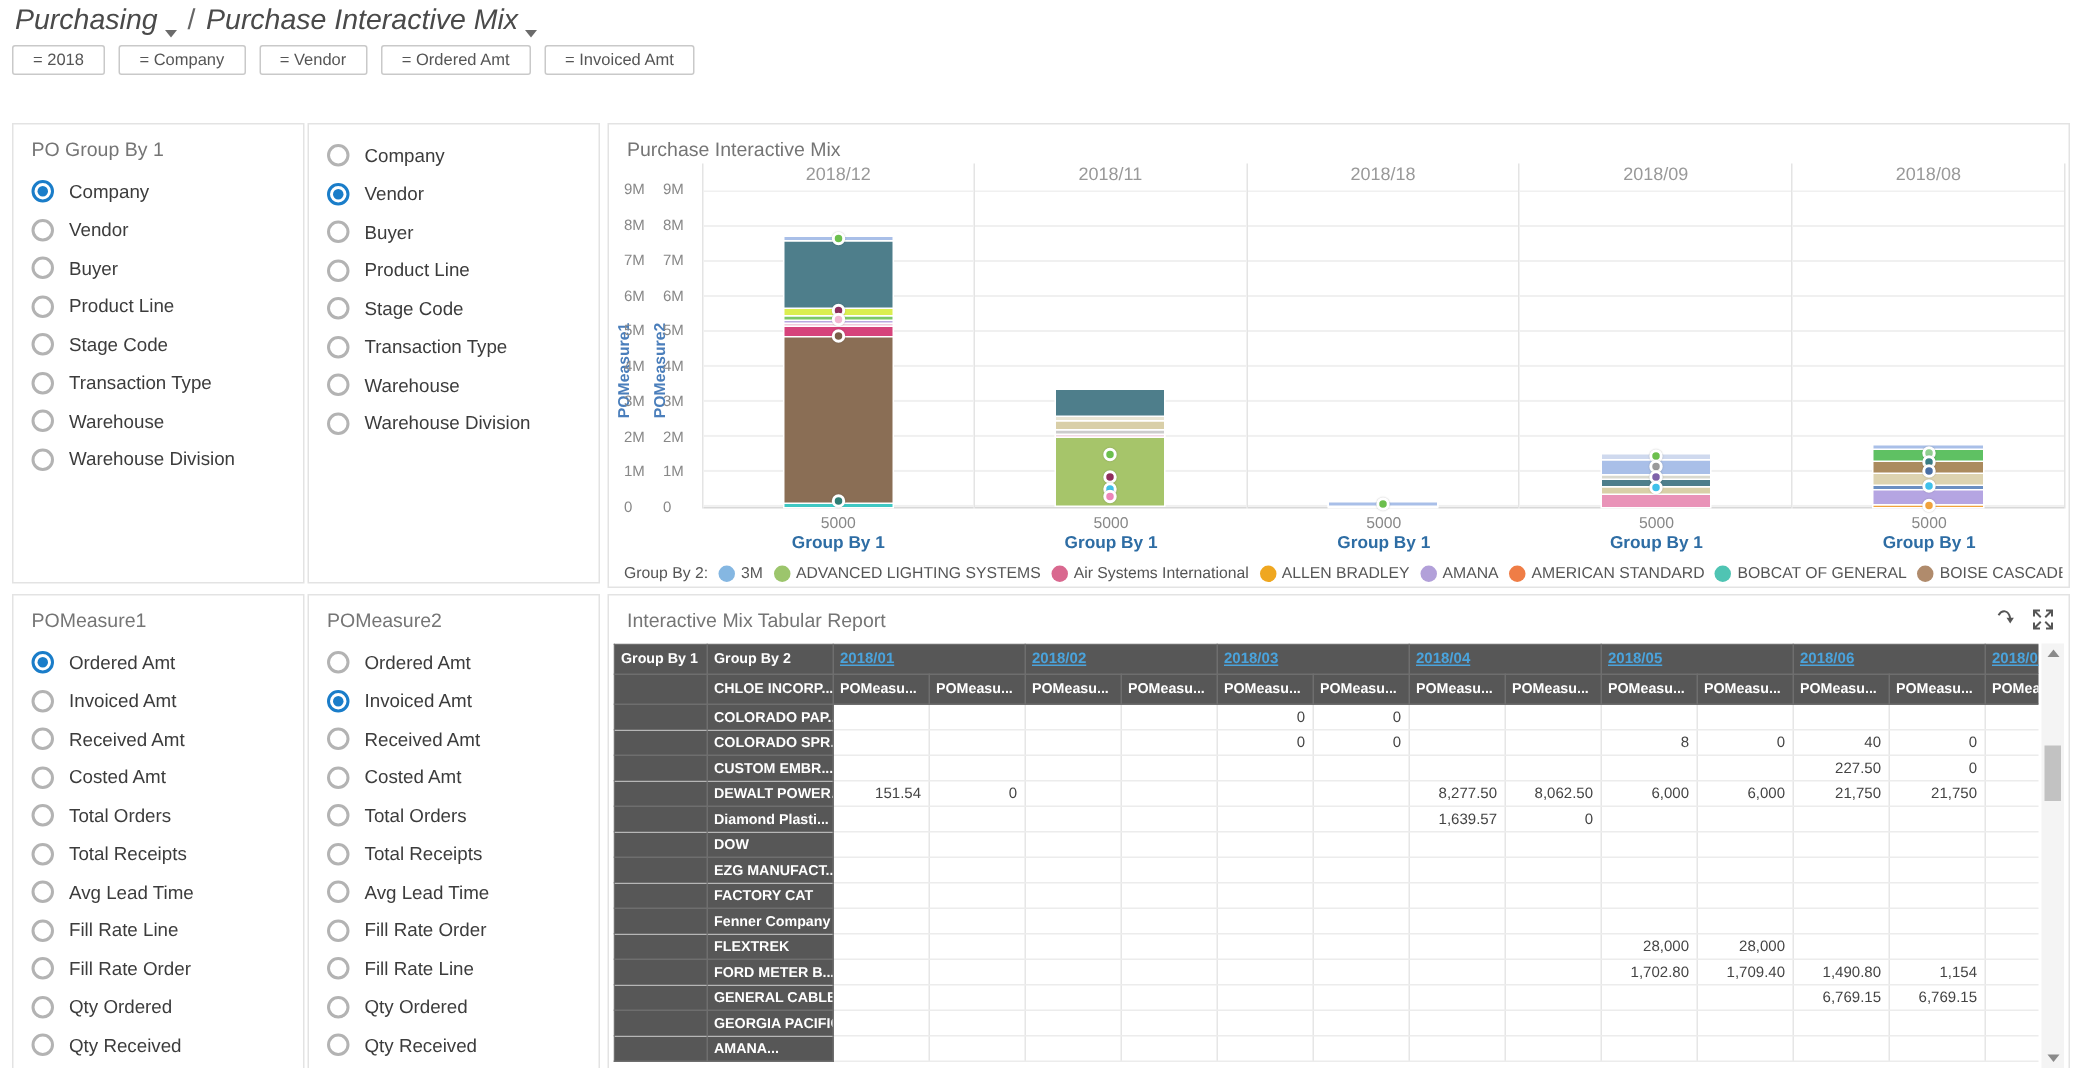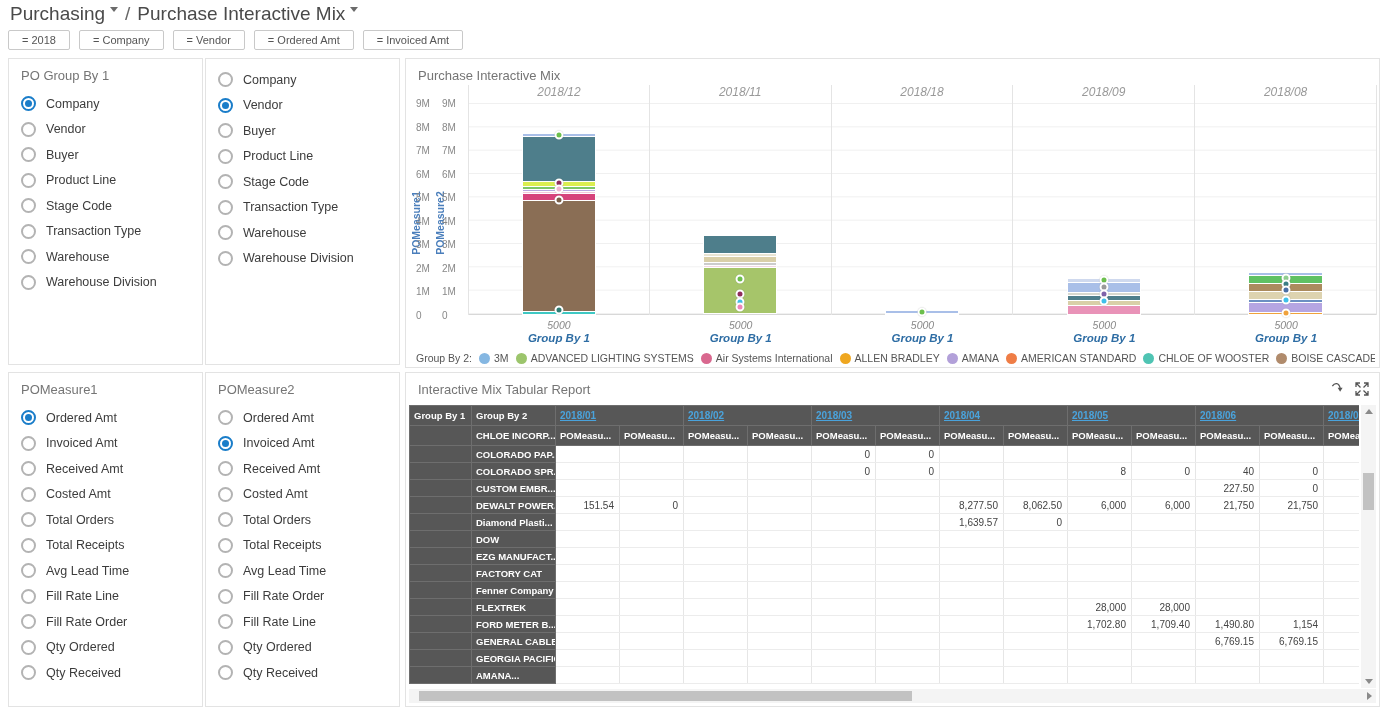--- a/index.html
+++ b/index.html
@@ -1,30 +1,30 @@
 <!DOCTYPE html>
 <html><head>
 <meta charset="utf-8">
 <style>
   * { margin:0; padding:0; box-sizing:border-box; }
   html,body { background:#fff; font-family:"Liberation Sans","DejaVu Sans",sans-serif; }
   #app { position:relative; width:1386px; height:712px; background:#fff; overflow:hidden; }
 
   
   .crumbs { position:absolute; left:10px; top:3px; font-size:19px; color:#4a4a4a; display:flex; align-items:center; gap:7px; }
-  .crumb { cursor:pointer; display:flex; align-items:flex-start; gap:5px; }
+  .crumb { cursor:pointer; display:flex; align-items:flex-end; gap:5px;font-style:italic; }
   .caret { width:0; height:0; border-left:4px solid transparent; border-right:4px solid transparent; border-top:5px solid #6b6b6b; margin-top:4px; }
   .crumb-sep { color:#666; }
 
   
   .chips { position:absolute; left:8px; top:30px; display:flex; gap:9px; }
   .chip { border:1px solid #c9c9c9; border-radius:2px; background:#fff; color:#555; font-size:11px; padding:3px 13px; white-space:nowrap; cursor:pointer; }
 
   
-  .panel { position:absolute; background:#fff; border:1px solid #e3e3e3; }
+  .panel { position:absolute; background:#fff; border:1px solid #e3e3e3;margin-top:24px; }
   .panel-title { color:#757575; font-size:13px; padding:9px 0 0 12px; }
   #p-gb1 { left:8px;  top:58px; width:195px; height:307px; }
   #p-gb2 { left:205px; top:58px; width:195px; height:307px; }
   #p-m1  { left:8px;  top:372px; width:195px; height:335px; }
   #p-m2  { left:205px; top:372px; width:195px; height:335px; }
   #p-chart { left:405px; top:58px;  width:975px; height:310px; }
   #p-table { left:405px; top:372px; width:975px; height:335px; }
 
   .opts { padding:8px 0 0 12px; }
   .radio-row { display:flex; align-items:center; gap:10px; height:25.5px; cursor:pointer; }
@@ -33,21 +33,21 @@
   .radio.sel::after { content:""; position:absolute; inset:2px; border-radius:50%; background:#1a7dc9; }
   .radio-label { font-size:12.5px; color:#3c3c3c; }
 
   
   .chart-body { position:absolute; left:4px; top:26px; right:2px; height:266px; display:flex; }
   .y-axis { width:58px; position:relative; flex:none; }
   .yticks { position:absolute; top:18px; height:212px; left:0; right:0; }
   .ytick { position:absolute; font-size:10px; color:#888; width:22px; text-align:left; transform:translateY(-50%); }
   .ytick.c1 { right:30px; } .ytick.c2 { right:4px; }
   .yrot { position:absolute; top:52%; font-size:10.5px; font-weight:bold; color:#4a7ebb; white-space:nowrap; transform:translate(-50%,-50%) rotate(-90deg); }
-  .months { flex:1; display:flex;font-style:italic; }
+  .months { flex:1; display:flex; }
   .month-col { flex:1; display:flex; flex-direction:column; min-width:0; }
   .plot-wrap { border-right:1px solid #e4e4e4; }
   .month-col:first-child .plot-wrap { border-left:1px solid #e4e4e4; }
   .month-label { height:18px; font-size:12px; color:#999; text-align:center; }
   .plot-area { position:relative; height:212px; border-top:1px solid #f0f0f0; border-bottom:1px solid #d8d8d8;
     background-image:linear-gradient(to top,#f0f0f0 1px,transparent 1px);
     background-size:100% calc(100%/9); }
   .bar-seg { position:absolute; left:30%; width:40%; box-shadow:0 0 0 1px #fff; }
   .chart-dot { position:absolute; left:50%; width:9px; height:9px; border:2px solid #fff; border-radius:50%;
     transform:translate(-50%,50%); box-shadow:0 0 1px rgba(0,0,0,.25); }
@@ -424,21 +424,21 @@
         <span class="lg-item">
           <span class="lg-dot" style="background: rgb(178, 160, 217);"></span>
           <span>AMANA</span>
         </span>
         <span class="lg-item">
           <span class="lg-dot" style="background: rgb(239, 125, 70);"></span>
           <span>AMERICAN STANDARD</span>
         </span>
         <span class="lg-item">
           <span class="lg-dot" style="background: rgb(79, 196, 179);"></span>
-          <span>CHLOE OF WOOSTER</span>
+          <span>BOBCAT OF GENERAL</span>
         </span>
         <span class="lg-item">
           <span class="lg-dot" style="background: rgb(176, 139, 108);"></span>
           <span>BOISE CASCADE</span>
         </span>
       </div>
   </div>
 
   <div class="panel" id="p-table">
     <div class="panel-title">Interactive Mix Tabular Report</div>

